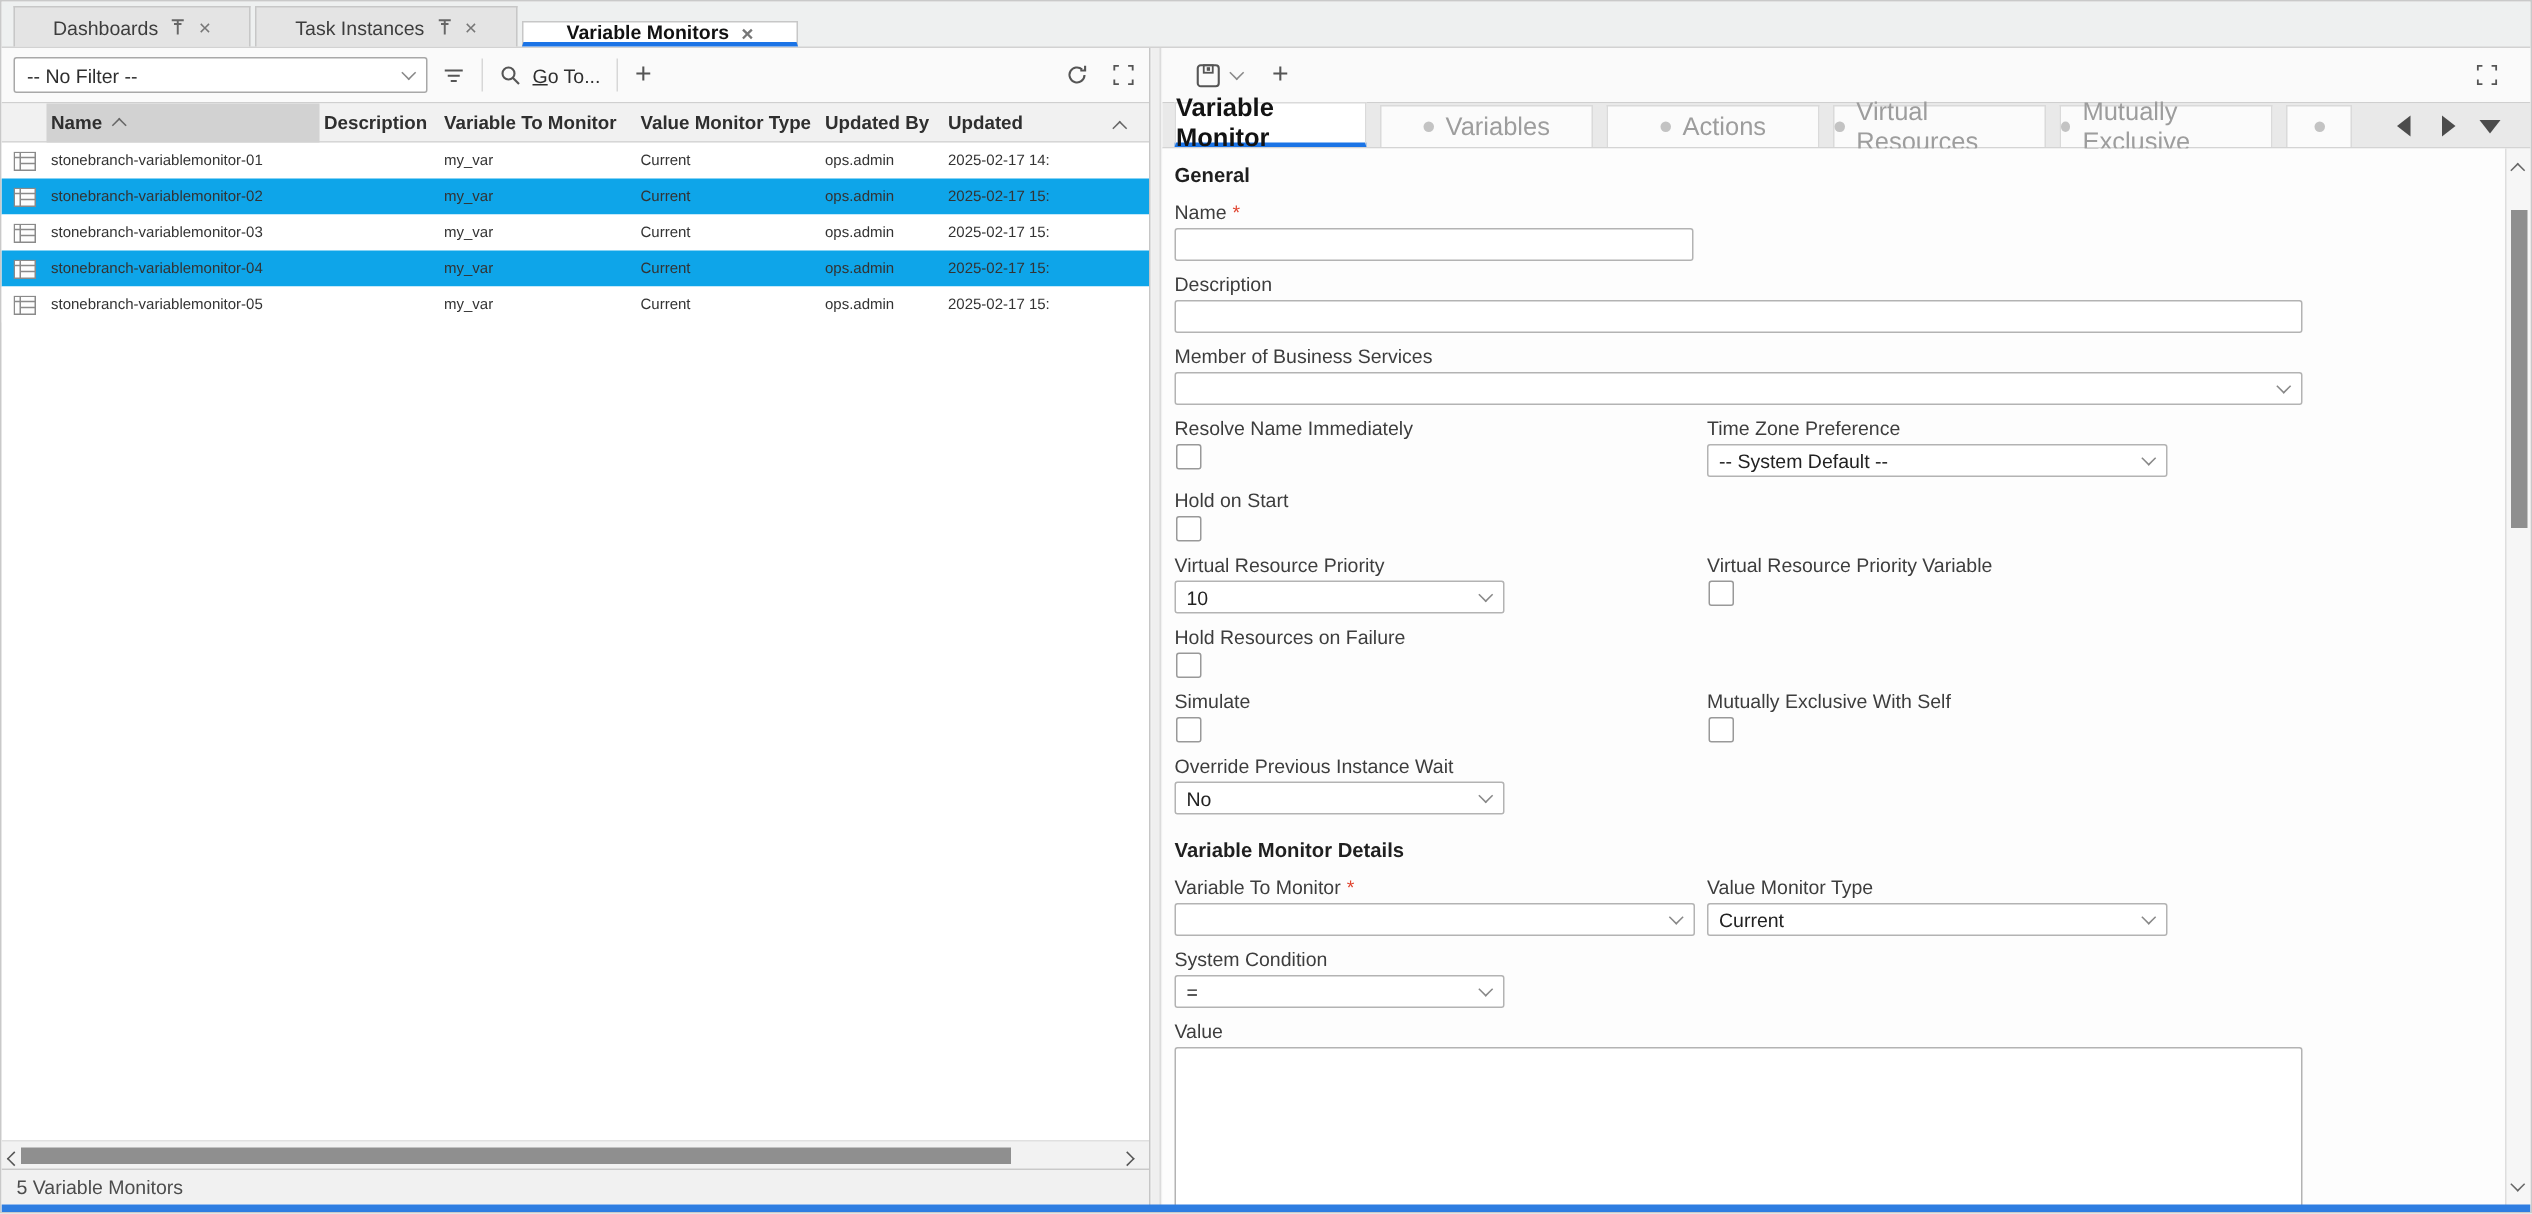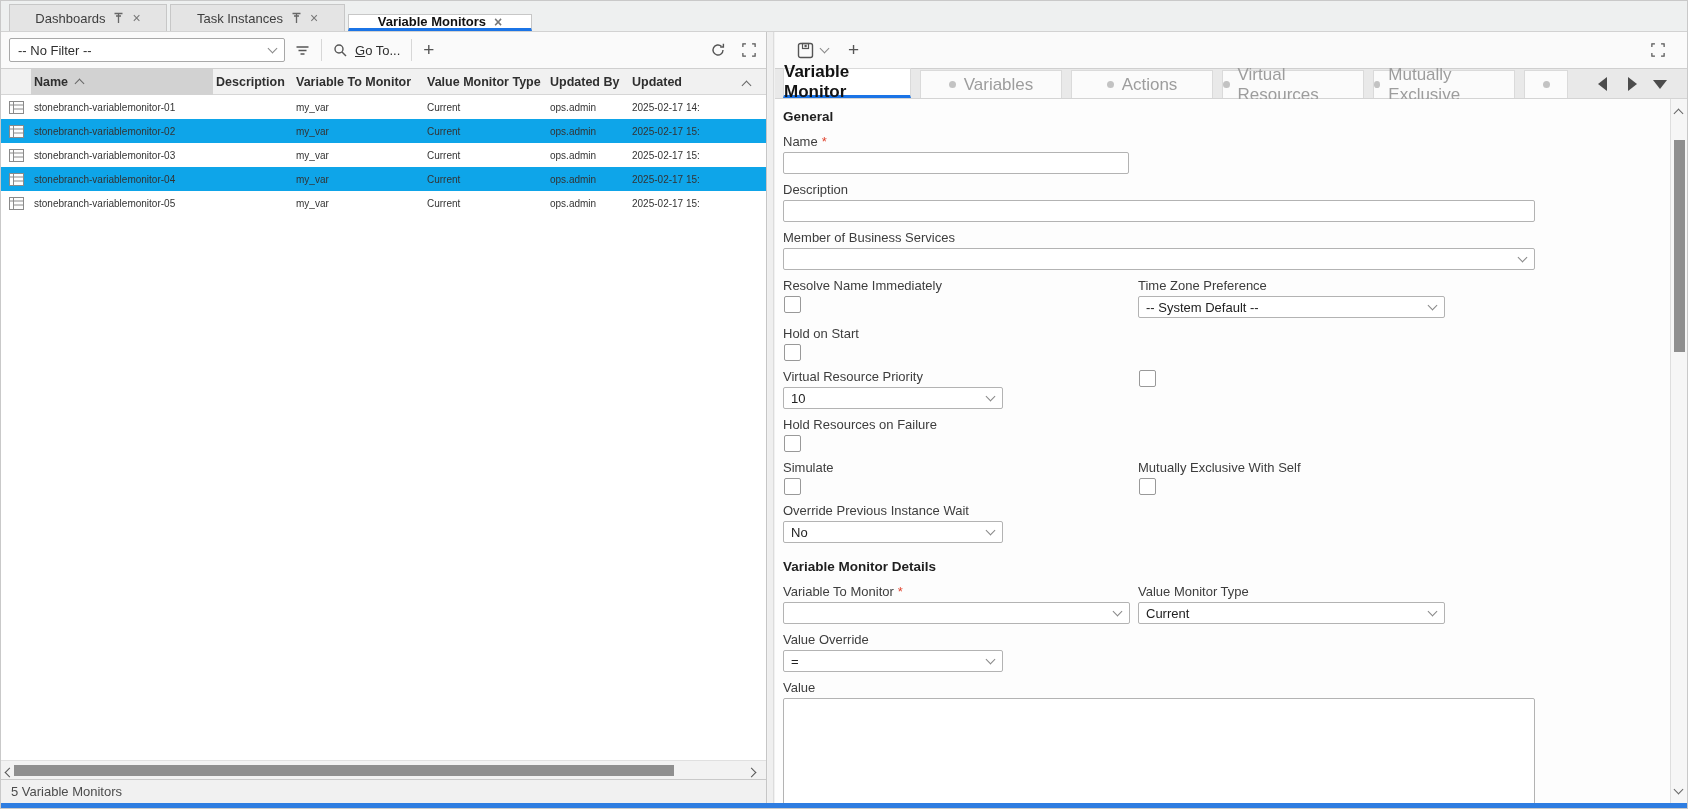--- a/index.html
+++ b/index.html
@@ -369,20 +369,21 @@
 
       <div class="row2">
         <div>
           <div class="flabel">Virtual Resource Priority</div>
           <div class="combo w-small">
             <span>10</span>
             <span class="chev"></span>
           </div>
         </div>
         <div>
+          <div class="flabel">Virtual Resource Priority Variable</div>
           <input type="checkbox" class="cb" style="">
         </div>
       </div>
 
       <div class="flabel">Hold Resources on Failure</div>
       <input type="checkbox" class="cb" style="">
 
       <div class="row2">
         <div>
           <div class="flabel">Simulate</div>
@@ -414,21 +415,21 @@
         </div>
         <div>
           <div class="flabel">Value Monitor Type</div>
           <div class="combo w-mid">
             <span>Current</span>
             <span class="chev"></span>
           </div>
         </div>
       </div>
 
-      <div class="flabel">Value Override</div>
+      <div class="flabel">System Condition</div>
       <div class="combo w-small">
         <span>=</span>
         <span class="chev"></span>
       </div>
 
       <div class="flabel">Value</div>
       <textarea class="value-area" style=""></textarea>
     </div>
 
     <div class="vscroll">

